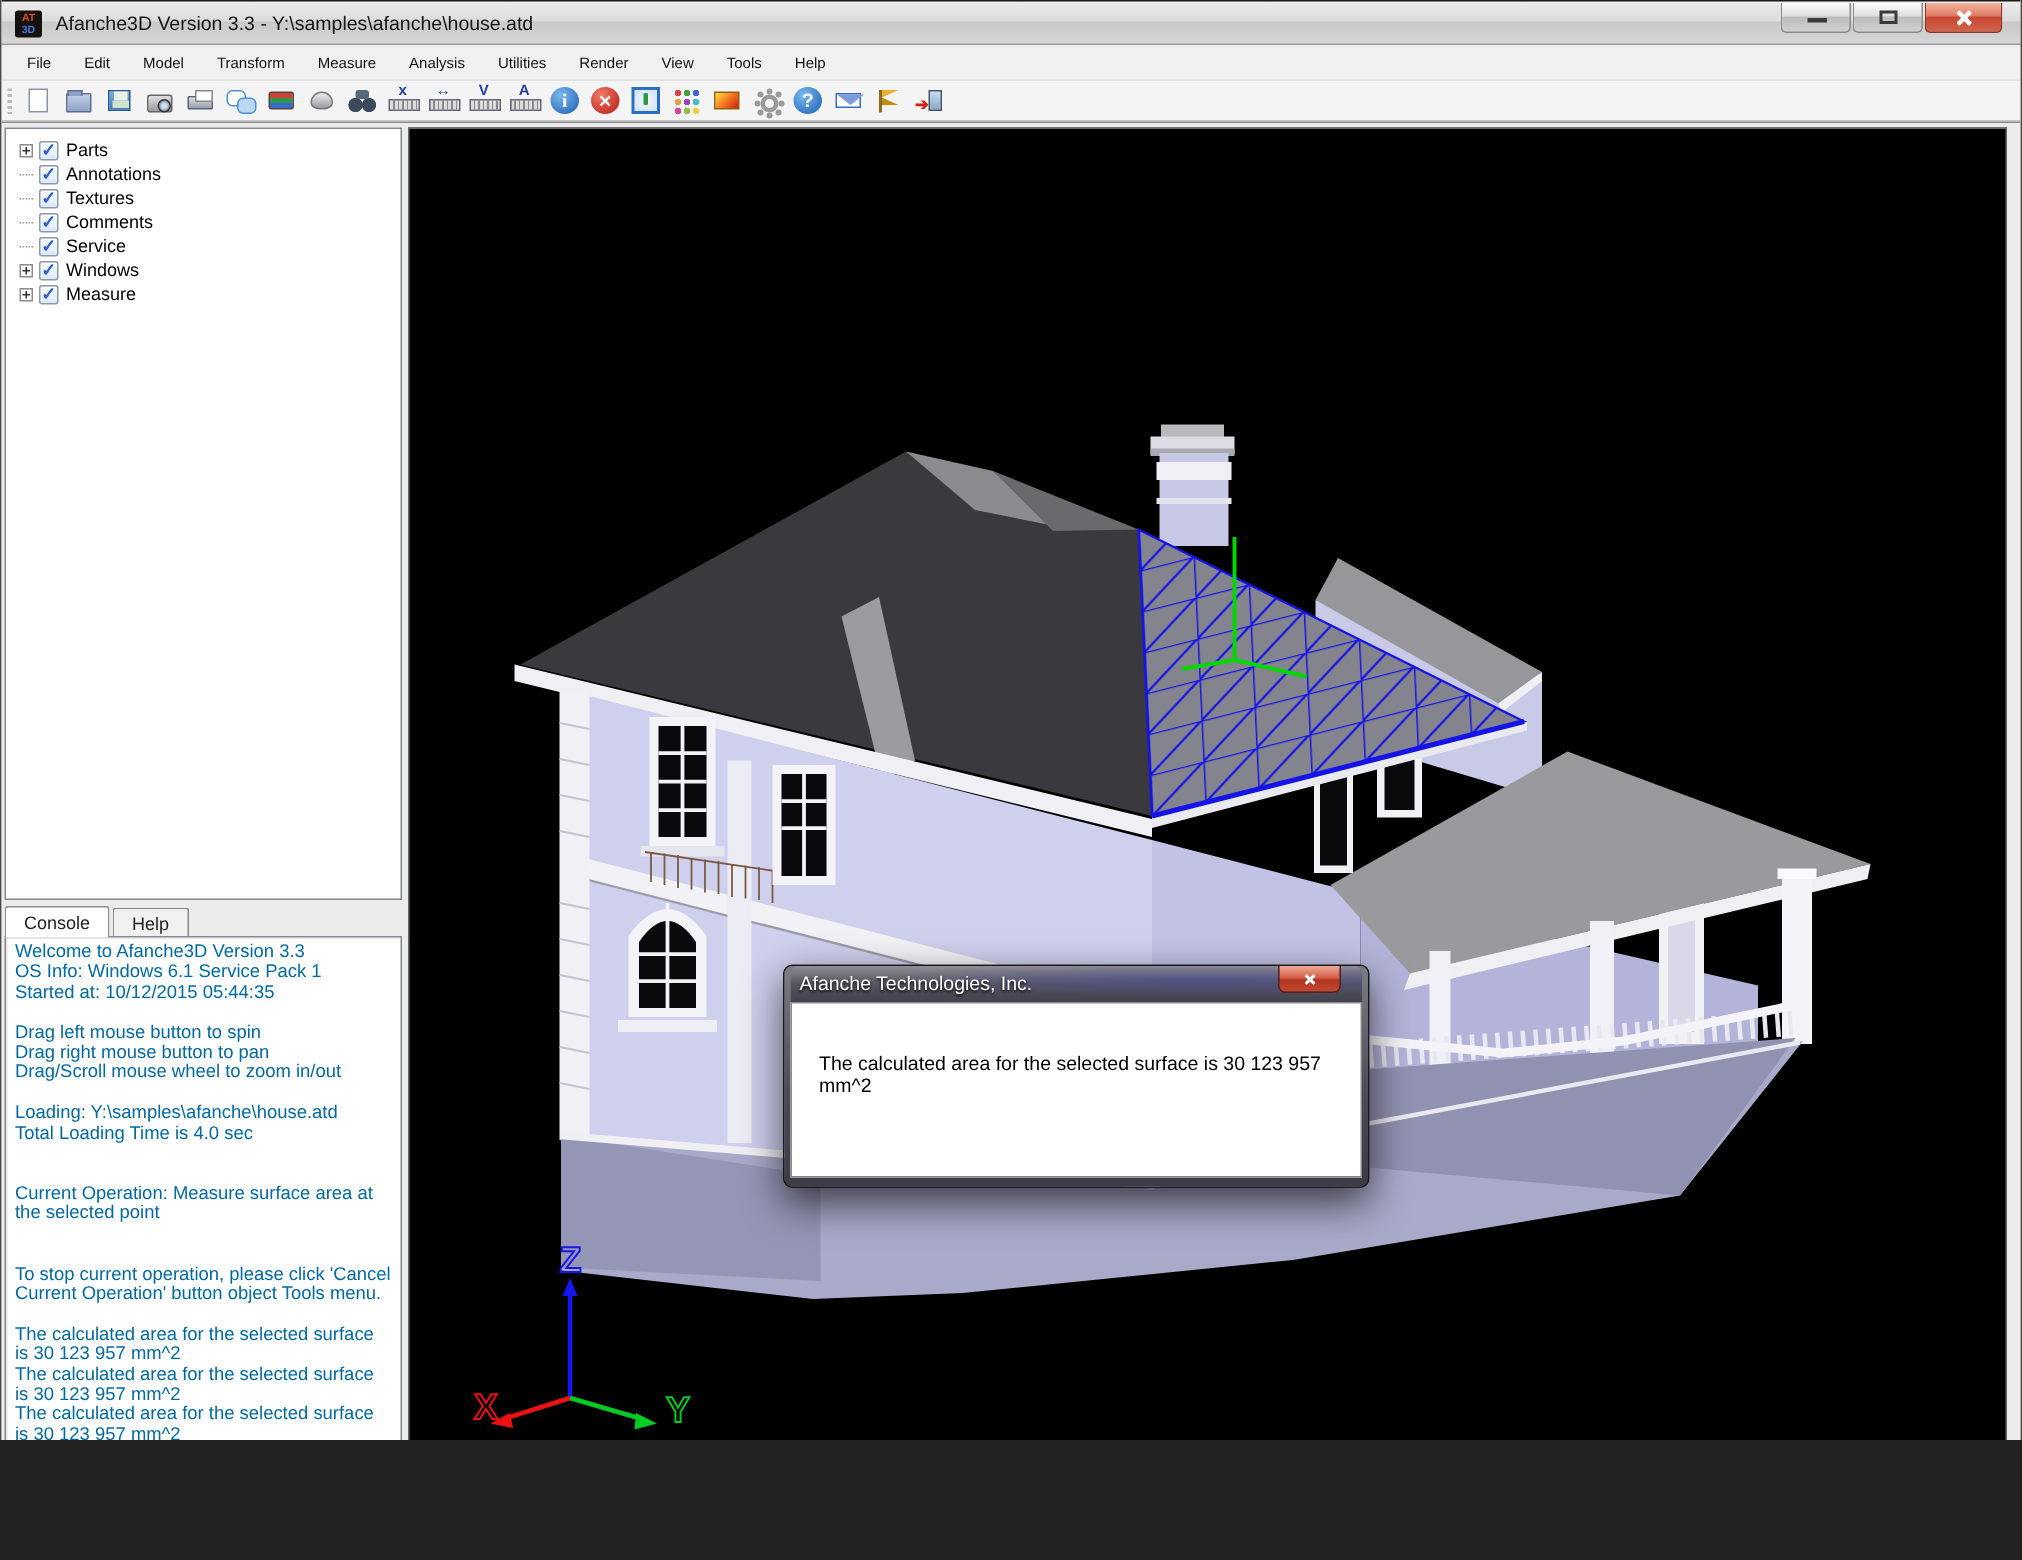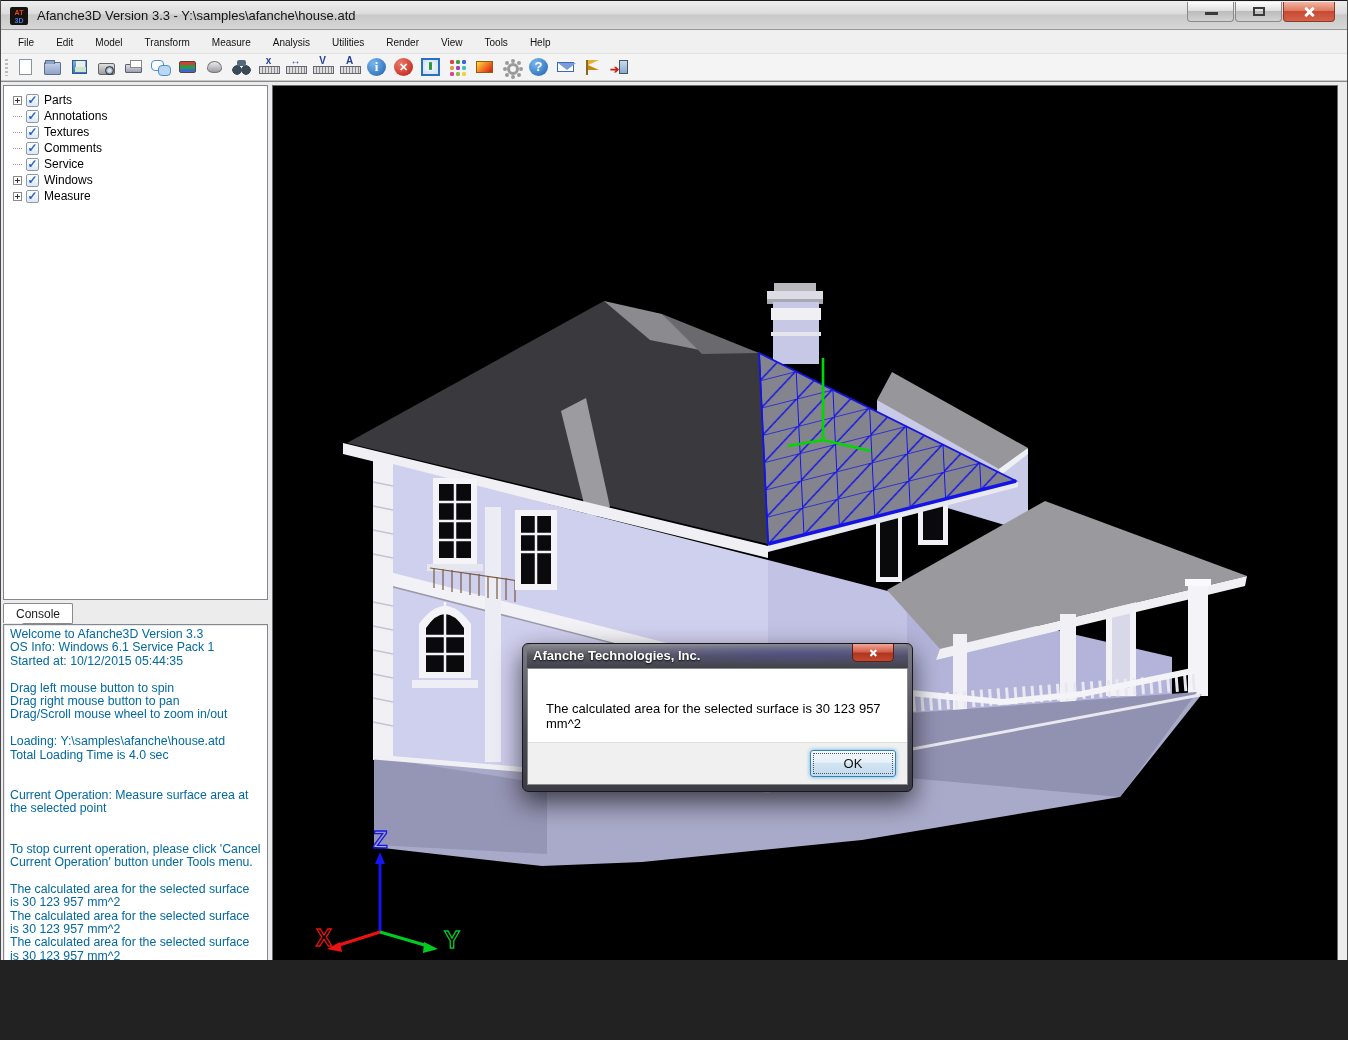--- a/index.html
+++ b/index.html
@@ -102,39 +102,39 @@
   #treerows{position:relative;padding:6px 0 0 6px;}
   .tree-row{display:flex;align-items:center;height:16px;font-size:12px;color:#000;}
   .expander{width:9px;height:9px;border:1px solid #8a8a8a;background:#fff;position:relative;margin:0 4px 0 3px;flex:none;}
   .expander::before{content:"";position:absolute;left:1px;top:3px;width:5px;height:1px;background:#333;}
   .expander::after{content:"";position:absolute;left:3px;top:1px;width:1px;height:5px;background:#333;}
   .stub{width:9px;height:0;border-top:1px dotted #9a9a9a;margin:0 4px 0 3px;flex:none;}
   .cb{width:13px;height:13px;border:1px solid #8a9aaa;border-radius:2px;background:linear-gradient(#fff,#dce8f4);
       color:#2a5fd0;font-size:12px;font-weight:bold;line-height:11px;text-align:center;margin-right:5px;flex:none;}
   .tree-label{white-space:nowrap;}
 
-  #tabsrow{position:absolute;left:2px;top:521px;height:22px;display:flex;align-items:flex-end;flex-direction:column;}
+  #tabsrow{position:absolute;left:2px;top:521px;height:22px;display:flex;align-items:flex-end;}
   .tab{font-size:12px;padding:3px 12px 2px;border:1px solid #8a8a8a;border-bottom:none;border-radius:2px 2px 0 0;
        background:#f0f0f0;color:#222;margin-right:2px;position:relative;}
   .tab.active{background:#fff;height:21px;z-index:2;}
   #consolebox{position:absolute;left:2px;top:542px;width:265px;height:401px;background:#fff;border:1px solid #828790;
       box-shadow:inset 1px 1px 0 #e8e8e8;overflow:hidden;padding:3px 6px;}
   .console-line{font-size:12.3px;line-height:13.4px;color:#0369a1;min-height:13.4px;word-wrap:break-word;}
 
   
   #viewport{position:absolute;left:271px;top:3px;width:1066px;height:941px;background:#000;border:1px solid #6a6a6a;overflow:hidden;}
   #housesvg{position:absolute;left:-1px;top:-1px;}
 
   
   #dialog{position:absolute;left:521px;top:561px;width:391px;height:149px;z-index:10;
      background:linear-gradient(180deg,#7c7c85,#4a4a54 60%,#3c3c46);border:1px solid #17171d;border-radius:6px;
      box-shadow:0 10px 26px rgba(0,0,0,.65);padding:0 4px 4px;}
   #dlg-title{height:24px;position:relative;border-radius:5px 5px 0 0;overflow:hidden;
      background:radial-gradient(ellipse at 72% 40%,rgba(70,70,160,.5),transparent 55%),
-               linear-gradient(180deg,#8e8e96,#55555f 50%,#42424c);font-weight:bold;}
+               linear-gradient(180deg,#8e8e96,#55555f 50%,#42424c);}
   #dlg-title-text{position:absolute;left:6px;top:4px;font-size:13px;color:#fff;text-shadow:0 1px 2px #000;}
   #dlg-close{position:absolute;right:14px;top:0;width:42px;height:18px;border:1px solid #5a1f16;border-top:none;
      border-radius:0 0 5px 5px;background:linear-gradient(180deg,#f0a896,#d4604a 45%,#b03522 55%,#c2492f);}
   #dlg-close .glyph-x{transform:translate(-50%,-50%) scale(.7);}
   #dlg-body{position:relative;height:117px;background:#fff;border:1px solid #8a8a8a;}
   #dlg-msg{position:absolute;left:18px;top:32px;right:12px;font-size:13px;color:#000;}
   #dlg-footer{position:absolute;left:0;right:0;bottom:0;height:42px;background:#f0f0f0;border-top:1px solid #dfdfdf;}
   #ok-btn{position:absolute;right:11px;top:7px;width:86px;height:27px;font-size:13px;color:#111;
      border:1px solid #3c7fb1;border-radius:3px;outline:1px dotted #555;outline-offset:-4px;
      background:linear-gradient(180deg,#f2f7fb,#e8f1f8 45%,#d2e4f2 50%,#c3dcf0);box-shadow:0 0 4px #56b2e8;}
@@ -309,21 +309,21 @@
         <div class="console-line">Drag right mouse button to pan</div>
         <div class="console-line">Drag/Scroll mouse wheel to zoom in/out</div>
         <div class="console-line">&nbsp;</div>
         <div class="console-line">Loading: Y:\samples\afanche\house.atd</div>
         <div class="console-line">Total Loading Time is 4.0 sec</div>
         <div class="console-line">&nbsp;</div>
         <div class="console-line">&nbsp;</div>
         <div class="console-line">Current Operation: Measure surface area at the selected point</div>
         <div class="console-line">&nbsp;</div>
         <div class="console-line">&nbsp;</div>
-        <div class="console-line">To stop current operation, please click 'Cancel Current Operation' button under Tools menu.</div>
+        <div class="console-line">To stop current operation, please click 'Cancel Current Operation' button object Tools menu.</div>
         <div class="console-line">&nbsp;</div>
         <div class="console-line">The calculated area for the selected surface is 30 123 957 mm^2</div>
         <div class="console-line">The calculated area for the selected surface is 30 123 957 mm^2</div>
         <div class="console-line">The calculated area for the selected surface is 30 123 957 mm^2</div>
       </div>
 
     <div id="viewport">
       <svg id="housesvg" width="1068" height="943" viewBox="270 83 1068 943" xmlns="http://www.w3.org/2000/svg">
         <defs>
           <pattern id="meshPat" width="1" height="1" patternUnits="userSpaceOnUse" patternTransform="matrix(35.4,-9,1.3,27.3,757,351)">
@@ -479,22 +479,19 @@
 
     <div id="dialog">
       <div id="dlg-title">
         <span id="dlg-title-text">Afanche Technologies, Inc.</span>
         <div id="dlg-close">
           <span class="glyph-x"></span>
         </div>
       </div>
       <div id="dlg-body">
         <div id="dlg-msg">The calculated area for the selected surface is 30 123 957 mm^2</div>
-        <div id="dlg-footer">
-          <button id="ok-btn">OK</button>
-        </div>
       </div>
     </div>
 
   </div>
 
   <div id="bottomstrip"></div>
 </div>
 
 </body></html>

